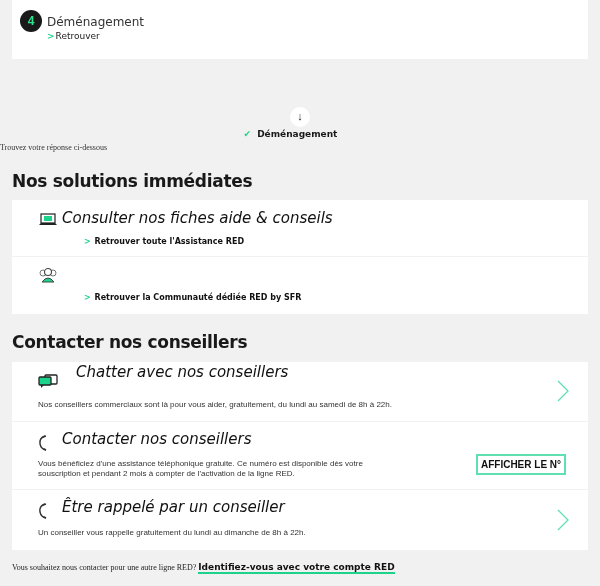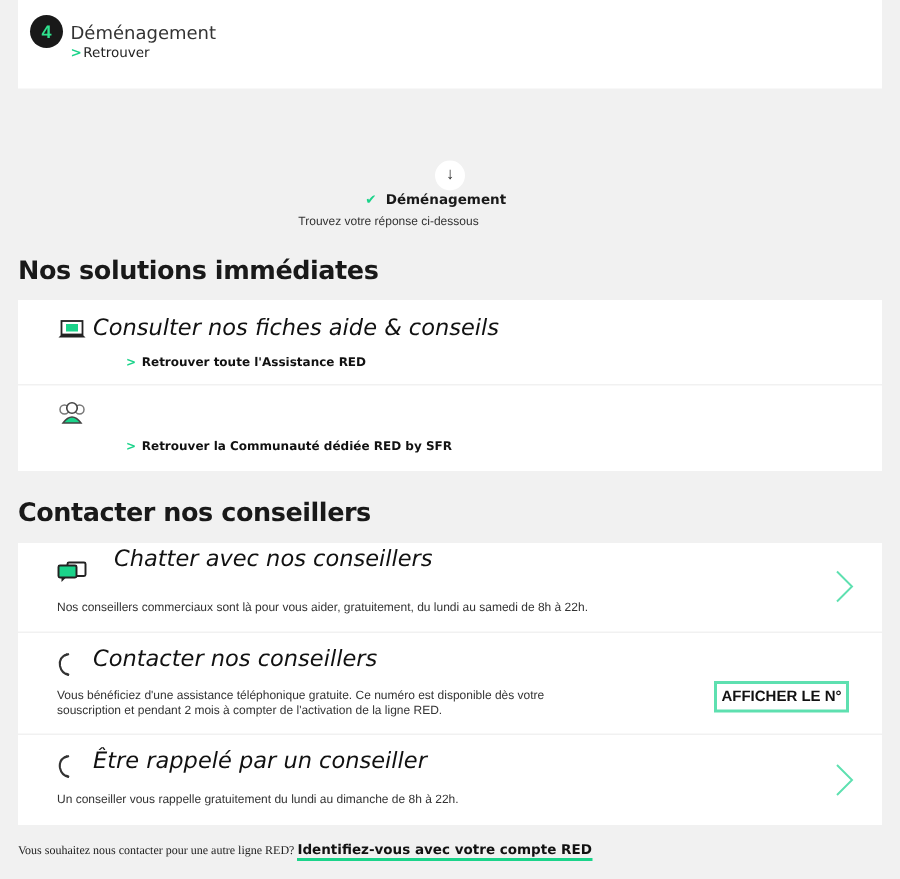--- a/index.html
+++ b/index.html
@@ -8,21 +8,21 @@
 
   .step-card { position: absolute; left: 12px; top: 0; width: 576px; height: 59px; background: #fff; }
   .step-num { position: absolute; left: 8px; top: 10px; width: 22px; height: 22px; border-radius: 50%; background: #191919; color: #2fe28e; font-weight: bold; font-size: 12px; text-align: center; line-height: 22px; }
   .step-title { position: absolute; left: 35px; top: 15px; font-size: 12px; color: #333; font-family: "DejaVu Sans", sans-serif; }
   .step-modify { position: absolute; left: 35px; top: 31px; font-size: 9px; color: #222; font-family: "DejaVu Sans", sans-serif; cursor: pointer; }
   .chev-green { color: #1bd38a; font-weight: bold; margin-right: 1px; }
 
   .arrow-circle { position: absolute; left: 290px; top: 107px; width: 20px; height: 20px; border-radius: 50%; background: #fff; text-align: center; line-height: 19px; font-size: 11px; font-weight: bold; color: #222; }
   .confirm-title { position: absolute; left: 0; width: 543px; top: 129px; text-align: center; font-size: 9px; font-weight: bold; font-family: "DejaVu Sans", sans-serif; margin-left: 19px; }
   .confirm-title .check { color: #1bd38a; margin-right: 6px; }
-  .confirm-sub { position: absolute; left: 0; width: 518px; top: 143px; text-align: center; font-size: 8px; color: #333; }
+  .confirm-sub { position: absolute; left: 0; width: 518px; top: 143px; font-size: 8px; color: #333; font-family: Liberation Serif, serif; }
 
   .section-title { position: absolute; left: 12px; font-size: 17px; font-weight: bold; font-family: "DejaVu Sans", sans-serif; letter-spacing: -0.3px; }
 
   .card { position: absolute; left: 12px; width: 576px; background: #fff; }
   .card-row { position: relative; border-bottom: 1px solid #f1f1f1; }
   .row-title { position: absolute; left: 50px; font-size: 15px; font-family: "DejaVu Sans", sans-serif; color: #111; font-style: italic; }
   .row-link { position: absolute; left: 26px; font-size: 8px; font-weight: bold; font-family: "DejaVu Sans", sans-serif; color: #111; cursor: pointer; margin-left: 46px; }
   .row-desc { position: absolute; left: 26px; font-size: 8px; color: #333; line-height: 10px; }
   .row-icon { position: absolute; left: 26px; }
   .chev-right { position: absolute; right: 18px; width: 14px; height: 22px; }

